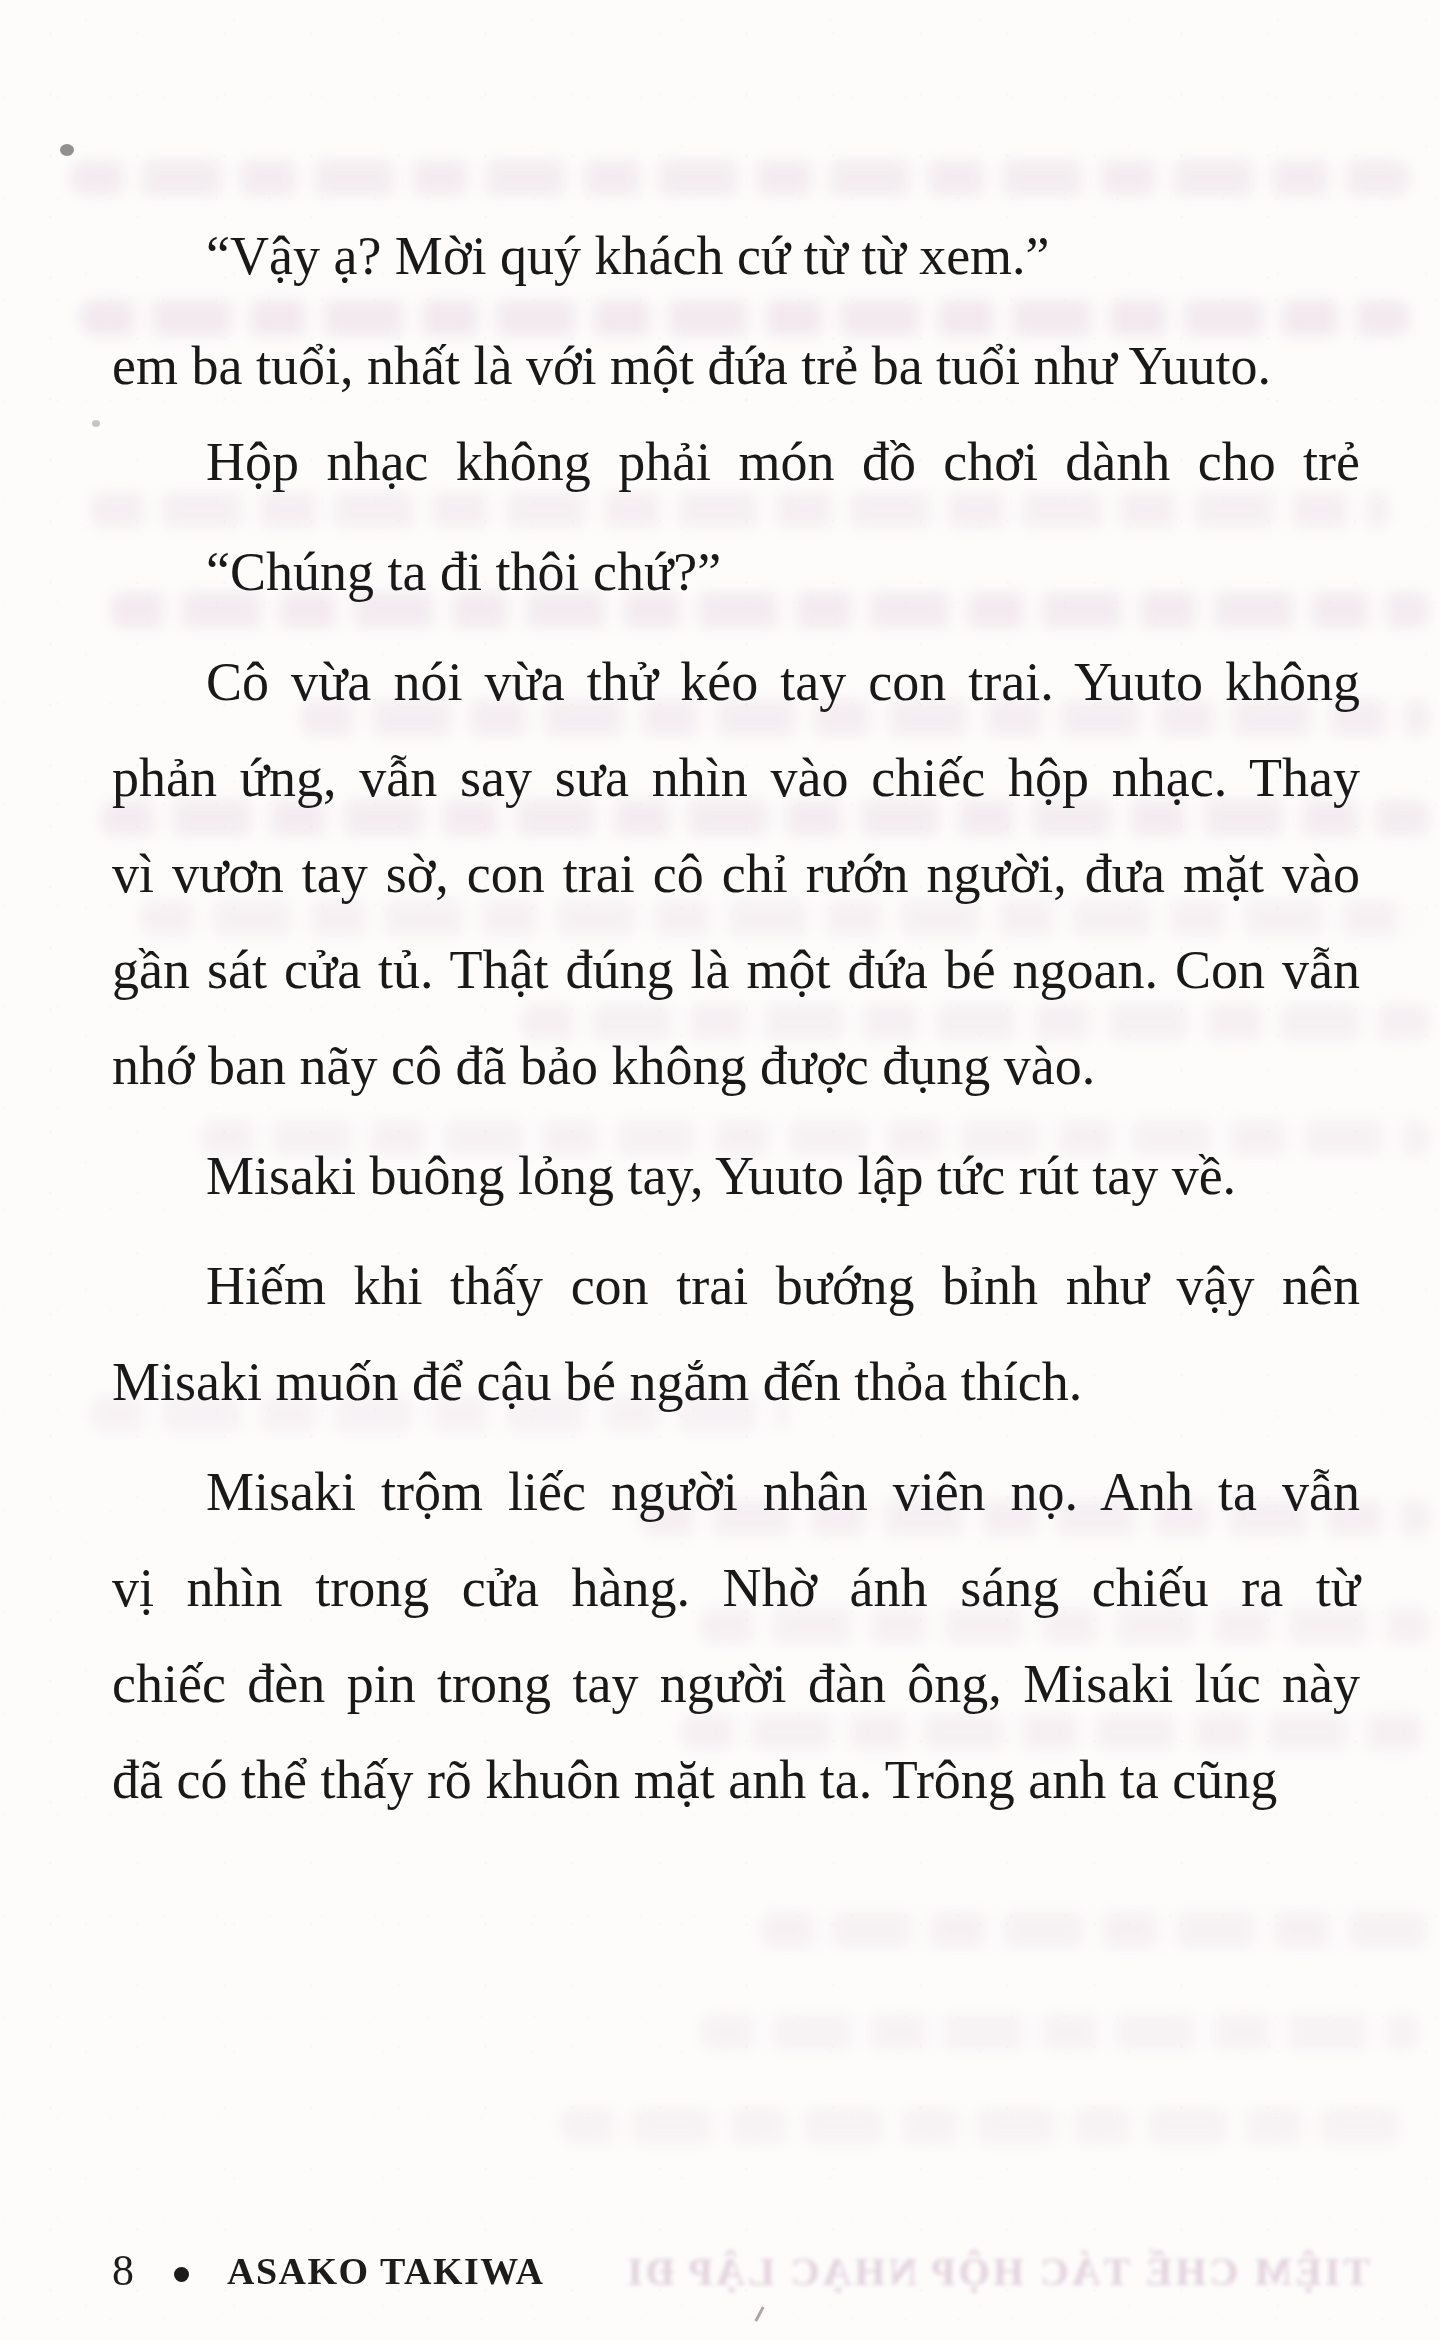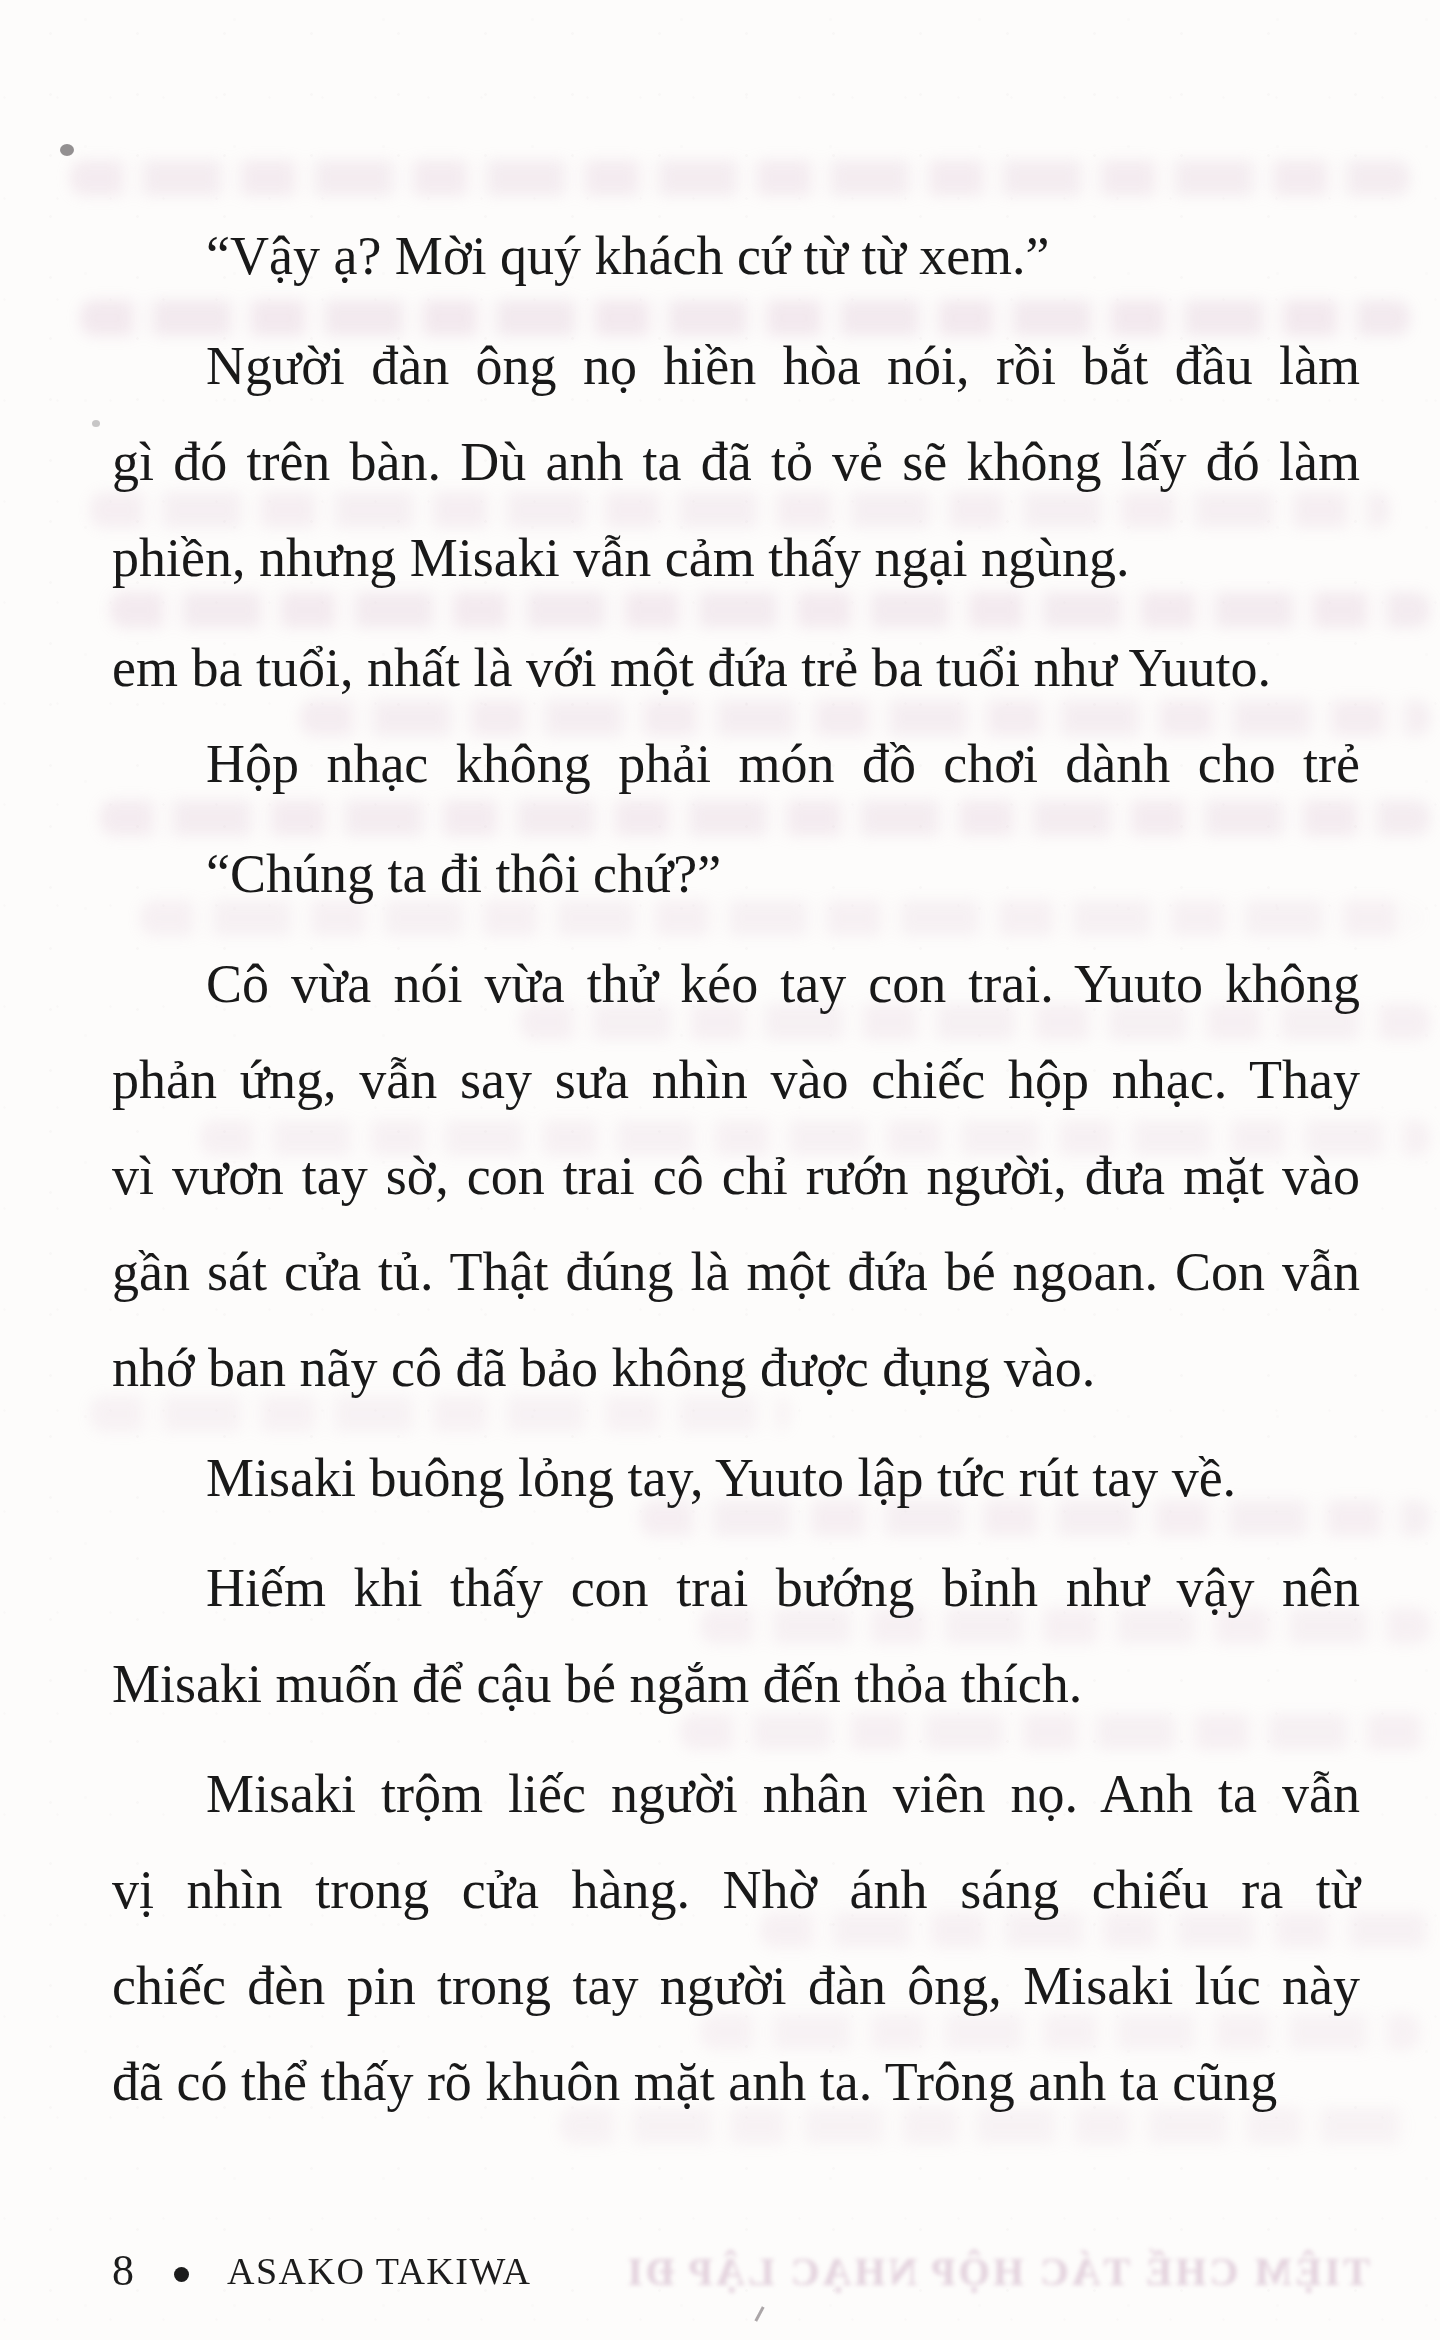--- a/index.html
+++ b/index.html
@@ -50,21 +50,21 @@
   .line.first{padding-left:94px;}
   
   .footer{
     position:absolute;z-index:2;
     left:112px;top:2246px;
     display:flex;align-items:center;
     color:#1c1c1c;
   }
   .page-number{font-size:44px;line-height:50px;}
   .bullet{width:15px;height:15px;border-radius:50%;background:#1c1c1c;margin:6px 38px 0 40px;}
-  .author{font-size:38px;font-weight:400;letter-spacing:1.5px;line-height:50px;}
+  .author{font-size:38px;font-weight:700;letter-spacing:1.5px;line-height:50px;}
 </style>
 </head>
 <body>
 
 <div class="page">
 
   <div class="bleed-layer">
     <div class="smudge" style="top:160px;left:70px;width:1340px;opacity:.55;"></div>
     <div class="smudge" style="top:300px;left:80px;width:1330px;opacity:.65;"></div>
     <div class="smudge" style="top:492px;left:90px;width:1300px;opacity:.45;"></div>
@@ -83,25 +83,20 @@
     <div class="smudge" style="top:2108px;left:560px;width:850px;opacity:.33;"></div>
     <div class="bleed-footer">TIỆM CHẾ TÁC HỘP NHẠC LẬP ĐI</div>
     <div class="speck" style="left:60px;top:144px;width:14px;height:12px;"></div>
     <div class="speck" style="left:92px;top:420px;width:8px;height:7px;opacity:.5;"></div>
     <div class="scratch" style="left:758px;top:2306px;"></div>
   </div>
 
   <div class="text-block">
       <div class="para">
         <div class="line first">“Vậy ạ? Mời quý khách cứ từ từ xem.”</div>
-      </div>
-      <div class="para">
-        <div class="line just first">Người đàn ông nọ hiền hòa nói, rồi bắt đầu làm</div>
-        <div class="line just">gì đó trên bàn. Dù anh ta đã tỏ vẻ sẽ không lấy đó làm</div>
-        <div class="line">phiền, nhưng Misaki vẫn cảm thấy ngại ngùng.</div>
       </div>
       <div class="para">
         <div class="line">em ba tuổi, nhất là với một đứa trẻ ba tuổi như Yuuto.</div>
         <div class="line just first">Hộp nhạc không phải món đồ chơi dành cho trẻ</div>
       </div>
       <div class="para">
         <div class="line first">“Chúng ta đi thôi chứ?”</div>
       </div>
       <div class="para">
         <div class="line just first">Cô vừa nói vừa thử kéo tay con trai. Yuuto không</div>

